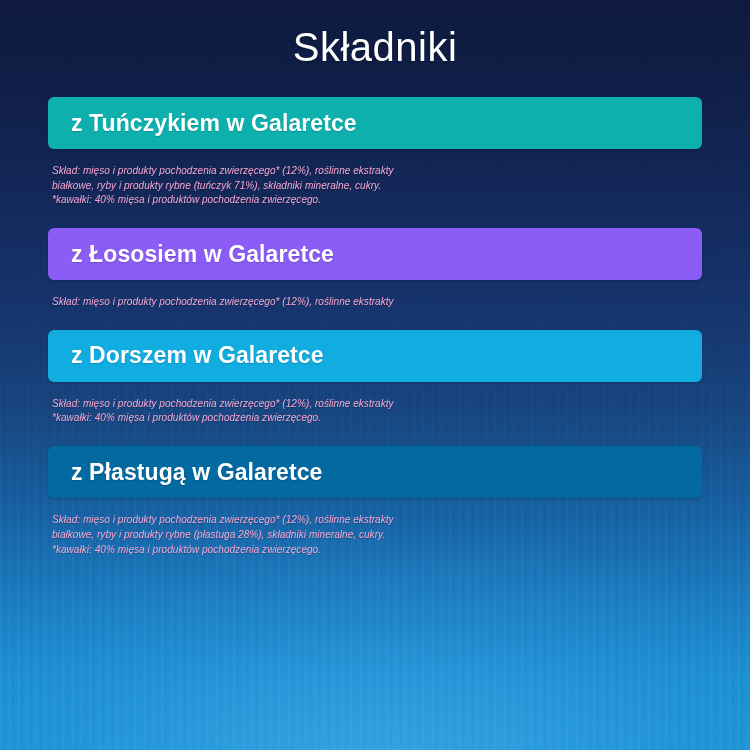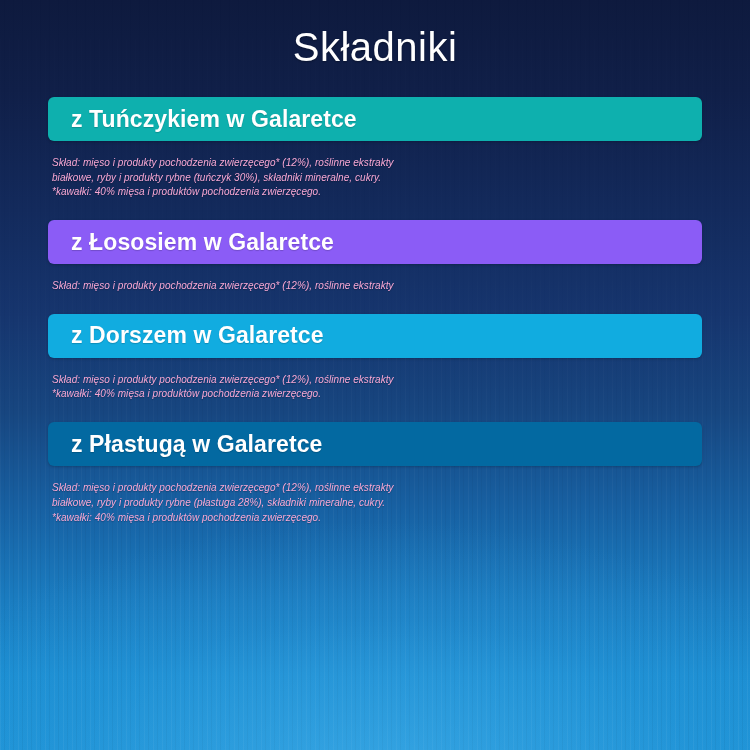--- a/index.html
+++ b/index.html
@@ -93,21 +93,21 @@
     line-height:1;
     text-shadow:0 1px 2px rgba(0,0,0,0.30);
   }
 
   .variant{
     margin-top:20px;
   }
   .variant:first-of-type{ margin-top:30px; }
 
   .variant-banner{
-    height:44px;
+    height:52px;
     border-radius:6px;
     display:flex;
     align-items:center;
     padding-left:23px;
     box-shadow:0 1px 3px rgba(0,0,0,0.22);
   }
 
   .variant-banner-label{
     color:#ffffff;
     font-size:23px;
@@ -140,21 +140,21 @@
 <div id="page">
 
   <h1 id="page-title">Składniki</h1>
 
   <section class="variant">
     <div class="variant-banner" style="background-color: rgb(14, 176, 174);">
       <span class="variant-banner-label">z Tuńczykiem w Galaretce</span>
     </div>
     <div class="variant-body">
       <p>Skład: mięso i produkty pochodzenia zwierzęcego* (12%), roślinne ekstrakty</p>
-      <p>białkowe, ryby i produkty rybne (tuńczyk 30%), składniki mineralne, cukry.</p>
+      <p>białkowe, ryby i produkty rybne (tuńczyk 71%), składniki mineralne, cukry.</p>
       <p>*kawałki: 40% mięsa i produktów pochodzenia zwierzęcego.</p>
     </div>
   </section>
 
   <section class="variant">
     <div class="variant-banner" style="background-color: #8b5cf6;">
       <span class="variant-banner-label">z Łososiem w Galaretce</span>
     </div>
     <div class="variant-body">
       <p>Skład: mięso i produkty pochodzenia zwierzęcego* (12%), roślinne ekstrakty</p>

